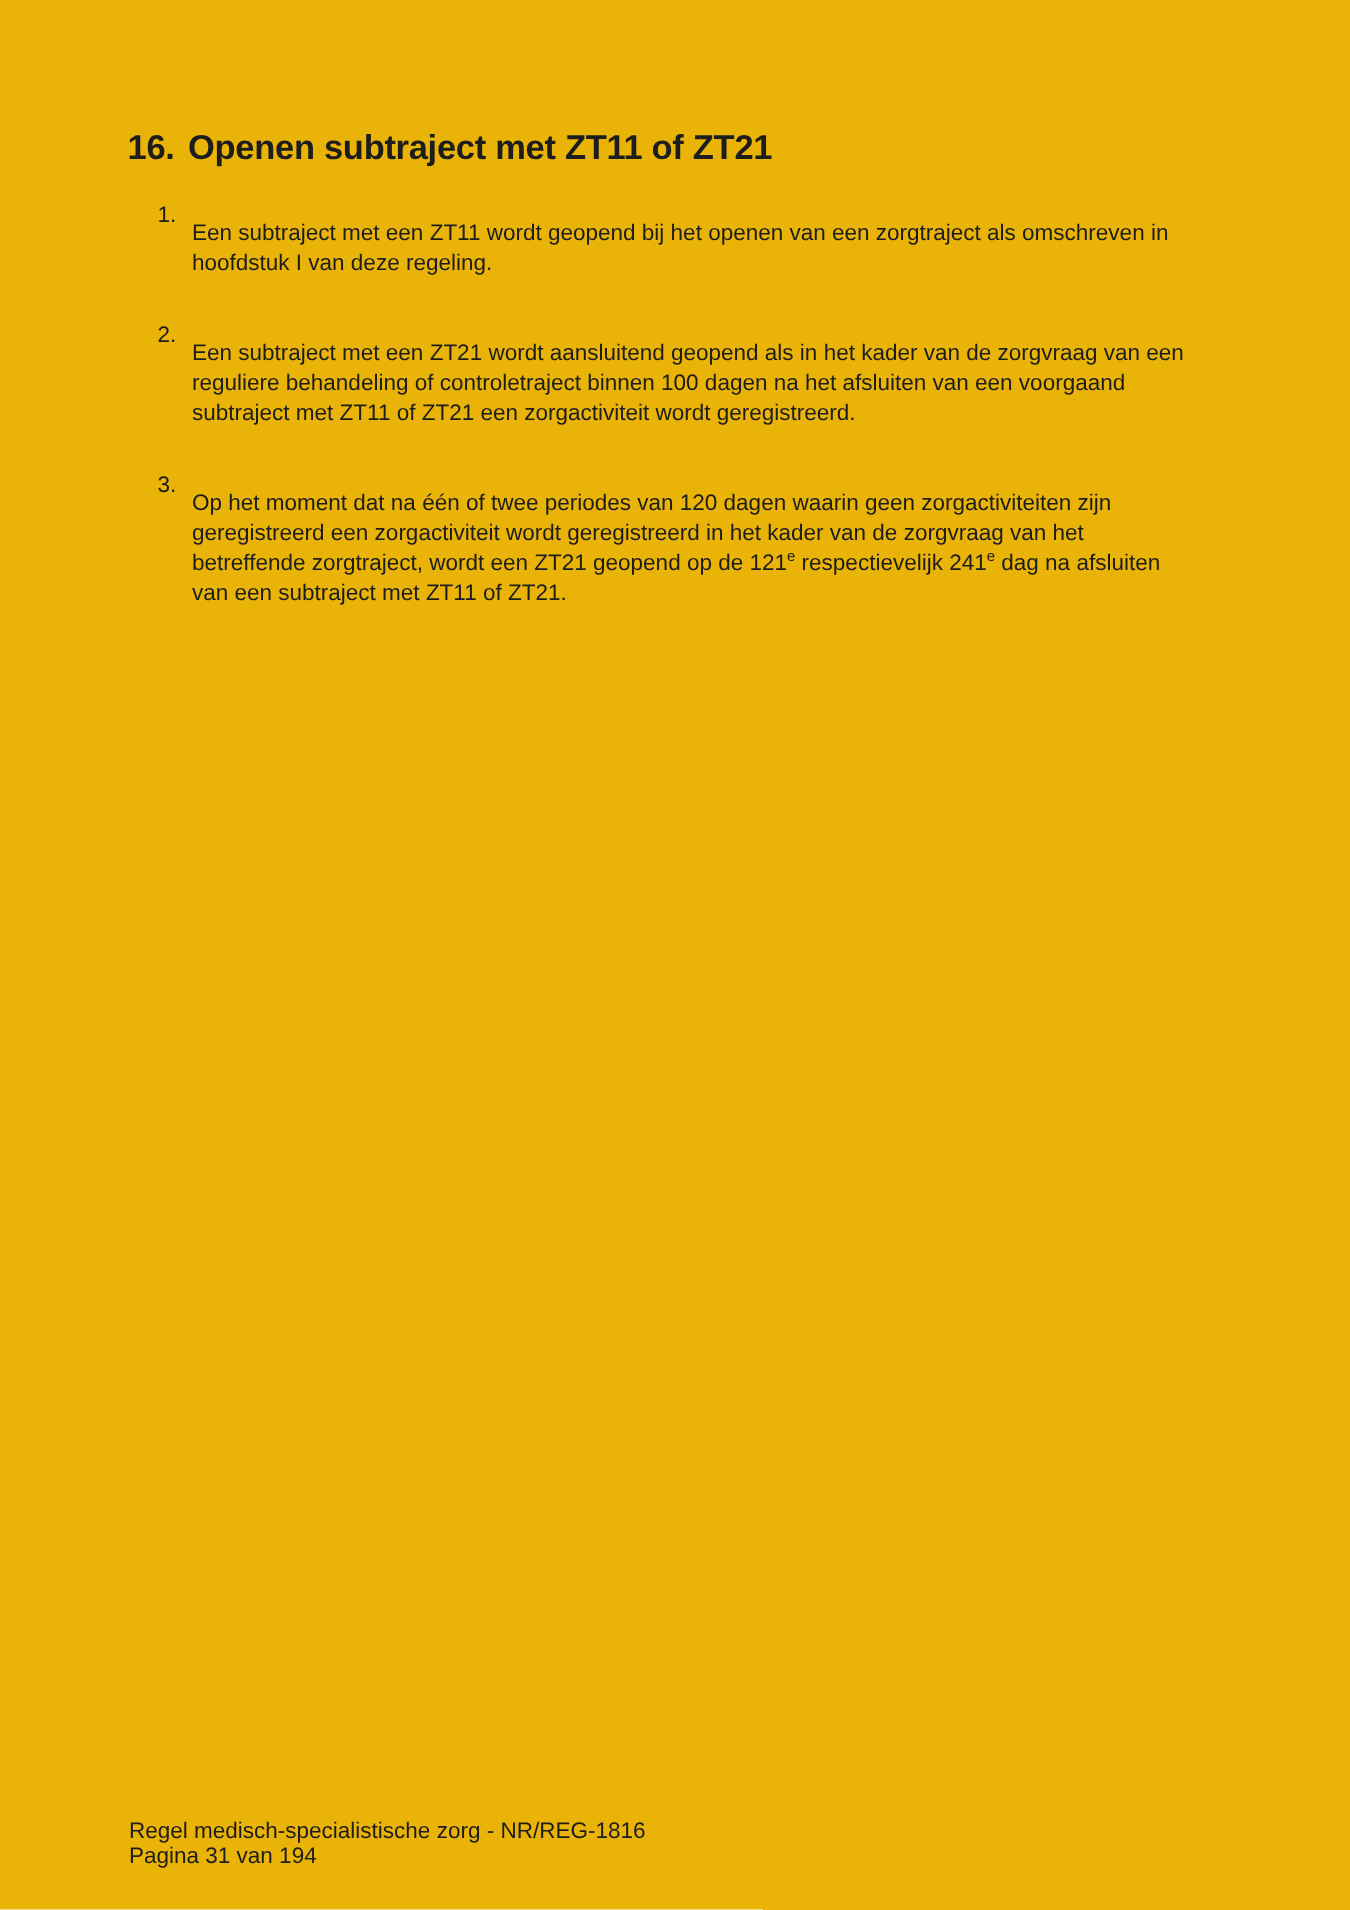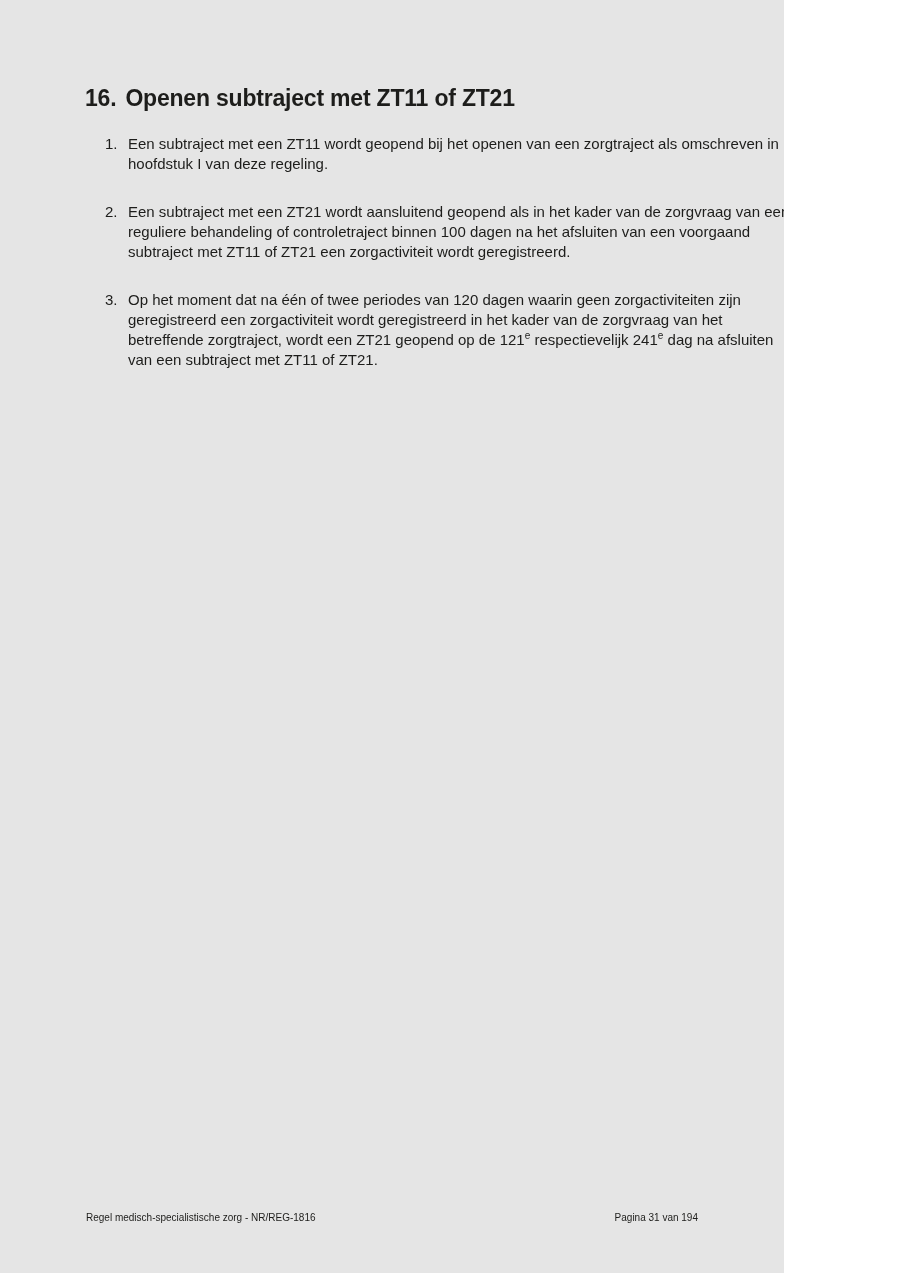--- a/index.html
+++ b/index.html
@@ -7,23 +7,23 @@
   html, body {
     width: 900px;
     height: 1273px;
     background: #ffffff;
     font-family: "Liberation Sans", "DejaVu Sans", sans-serif;
     color: #1d1d1b;
   }
 
   .page {
     position: relative;
-    width: 784px;
+    width: 900px;
     height: 1273px;
-    background: #e5e5e5;
+    background: #eab308;
     overflow: hidden;
   }
 
   .doc-heading {
     position: absolute;
     left: 85px;
     top: 85px;
     font-size: 23px;
     font-weight: 700;
     letter-spacing: -0.2px;
@@ -51,37 +51,39 @@
     font-size: 15px;
     line-height: 20px;
     color: #1d1d1b;
   }
 
   .item-text {
     flex: 1 1 auto;
     font-size: 15px;
     line-height: 20px;
     color: #1d1d1b;
+    margin-top: 12px;
   }
 
   .item-text sup {
     font-size: 10px;
     vertical-align: super;
     line-height: 0;
   }
 
   .page-footer {
     position: absolute;
     left: 86px;
     right: 86px;
     top: 1212px;
     display: flex;
     justify-content: space-between;
-    font-size: 10px;
+    font-size: 15px;
     color: #1d1d1b;
+    flex-direction: column;
   }
 </style>
 </head>
 <body>
 
 <div class="page">
 
   <h1 class="doc-heading">
     <span class="heading-number">16.</span><span>Openen subtraject met ZT11 of ZT21</span>
   </h1>

